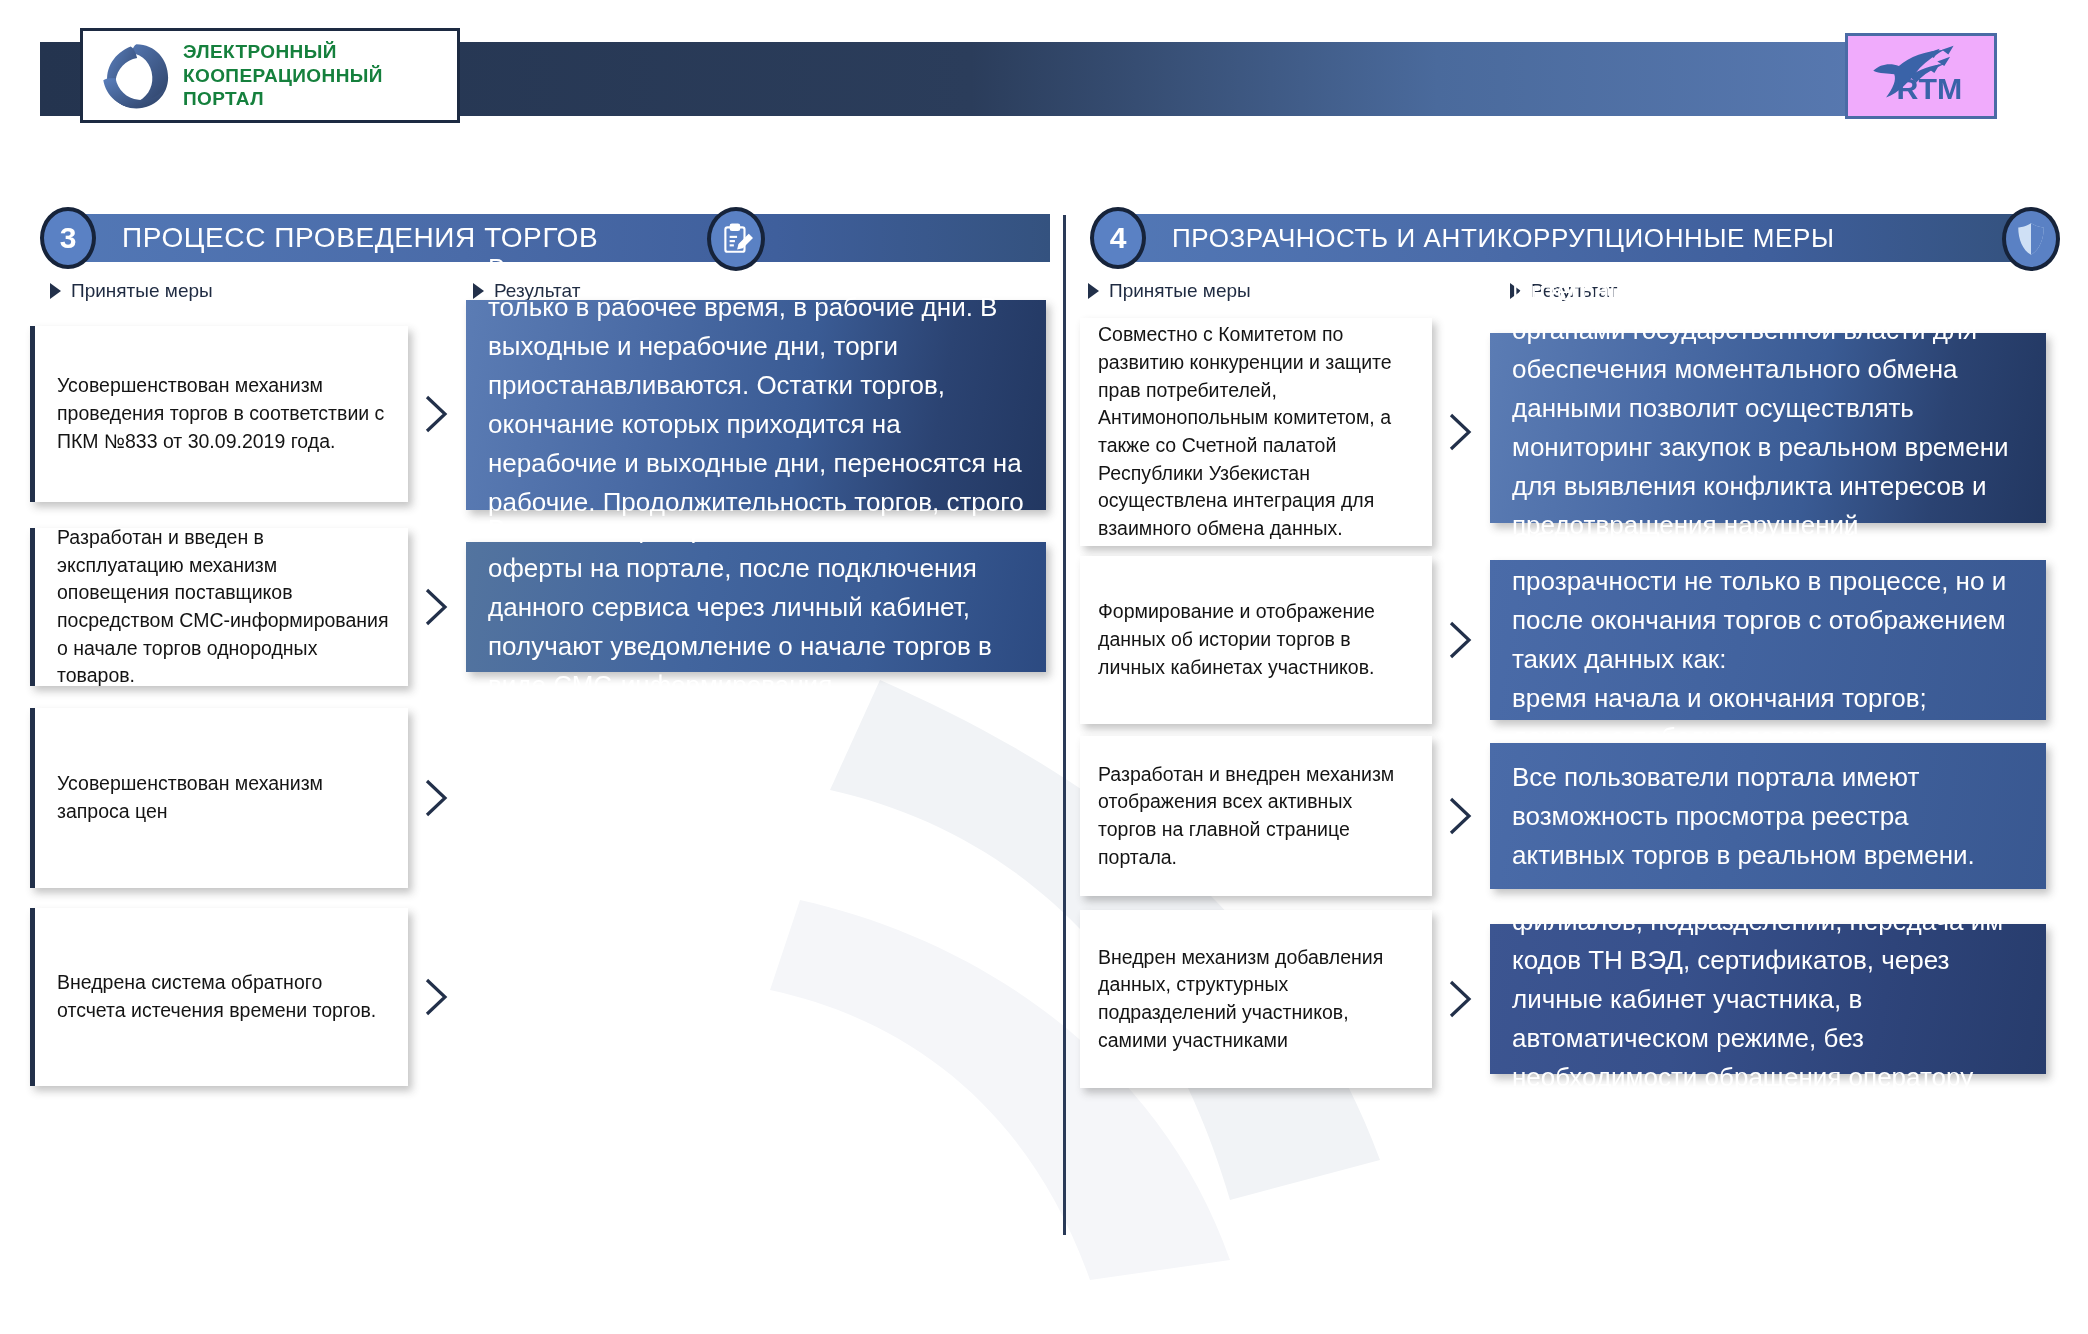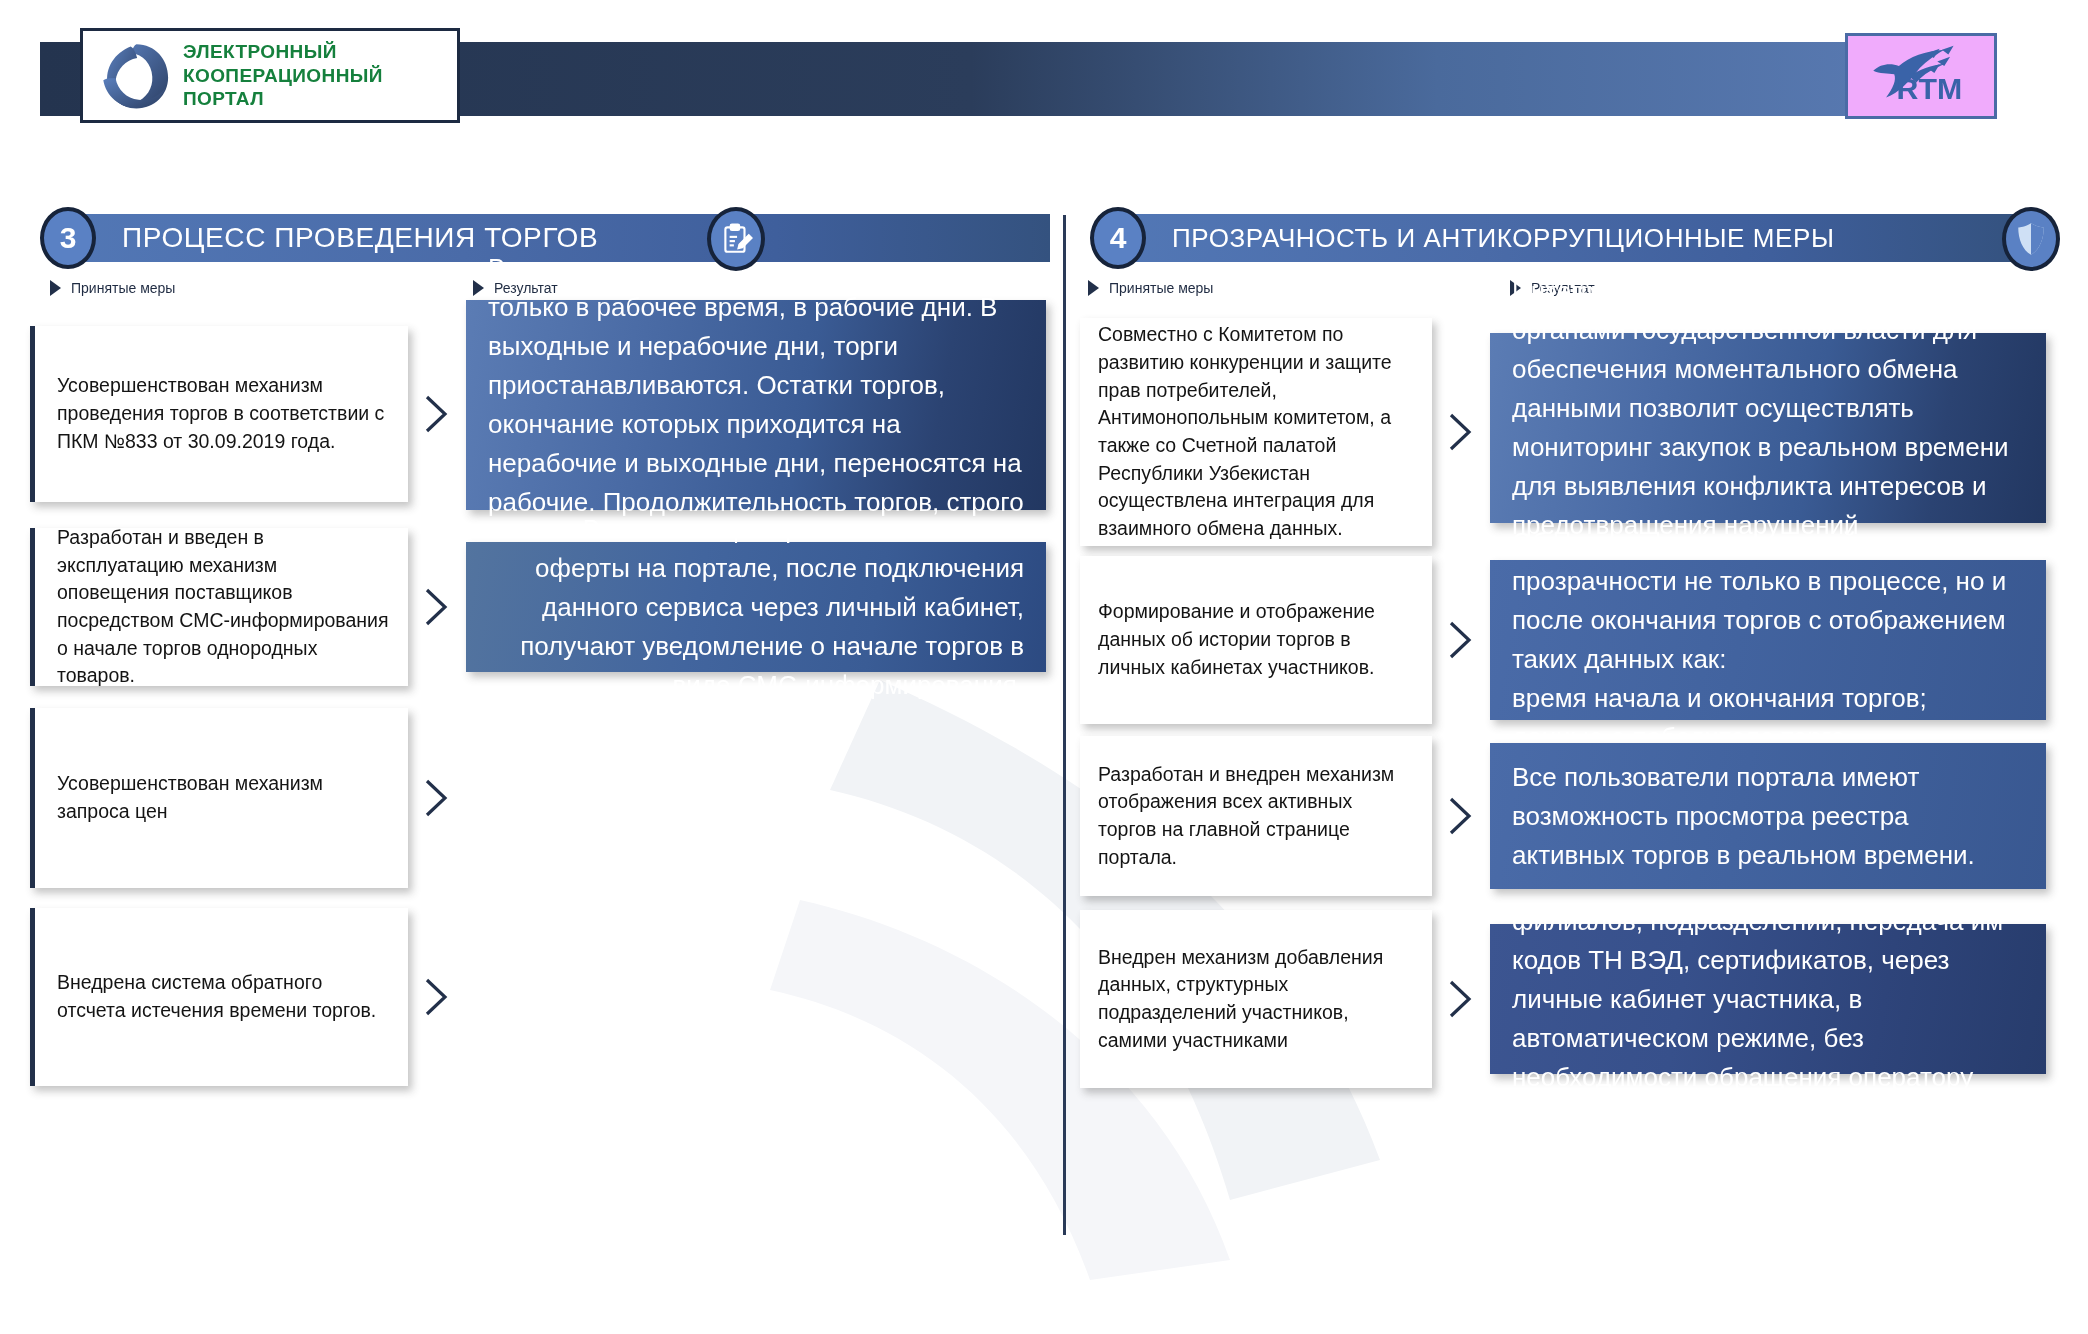--- a/index.html
+++ b/index.html
@@ -82,21 +82,21 @@
     background: #5a81c4; border: 4px solid #16233a;
     display: flex; align-items: center; justify-content: center;
   }
   .panel-left .sect-icon { right: 285px; }
   .panel-right .sect-icon { right: 0px; }
 
   
   .col-heads { position: relative; height: 34px; margin-top: 14px; }
   .col-head {
     position: absolute; display: flex; align-items: center; gap: 10px;
-    font-size: 14px; color: #1f2b42;
+    font-size: 19px; color: #1f2b42;
   }
   .col-head .tri {
     width: 0; height: 0;
     border-left: 11px solid #22304a;
     border-top: 8px solid transparent;
     border-bottom: 8px solid transparent;
   }
   .panel-left  .col-head.a { left: 20px; }
   .panel-left  .col-head.b { left: 443px; }
   .panel-right .col-head.a { left: 8px; }
@@ -115,21 +115,21 @@
     font-size: 19.5px; color: #141414; line-height: 1.42;
   }
   .cell-blue {
     color: #ffffff;
     box-shadow: 4px 5px 8px rgba(60,60,60,.30);
     display: flex; align-items: center;
     padding: 16px 22px;
     font-size: 26px; line-height: 1.5;
     background: linear-gradient(100deg,#5b7cb4 0%,#4a6ba5 30%,#3a5b94 58%,#2b4372 80%,#223761 100%);
   }
-  .cell-blue.flat { background: linear-gradient(100deg,#53749f 0%,#42659e 40%,#3a5c95 70%,#2c4a81 100%); text-align: right; }
+  .cell-blue.flat { background: linear-gradient(100deg,#53749f 0%,#42659e 40%,#3a5c95 70%,#2c4a81 100%); }
   .cell-blue.dk   { background: linear-gradient(100deg,#3c5591 0%,#37508b 35%,#2e447a 70%,#273c6c 100%); }
   .cell-blue.md   { background: linear-gradient(100deg,#4a6ba8 0%,#42639f 45%,#395891 100%); }
 
   .chev {
     flex: 0 0 58px; display: flex; align-items: center; justify-content: center;
   }
   .chev svg { display: block; }
 
   .bluebox-pre { white-space: pre-line; }
 </style>

